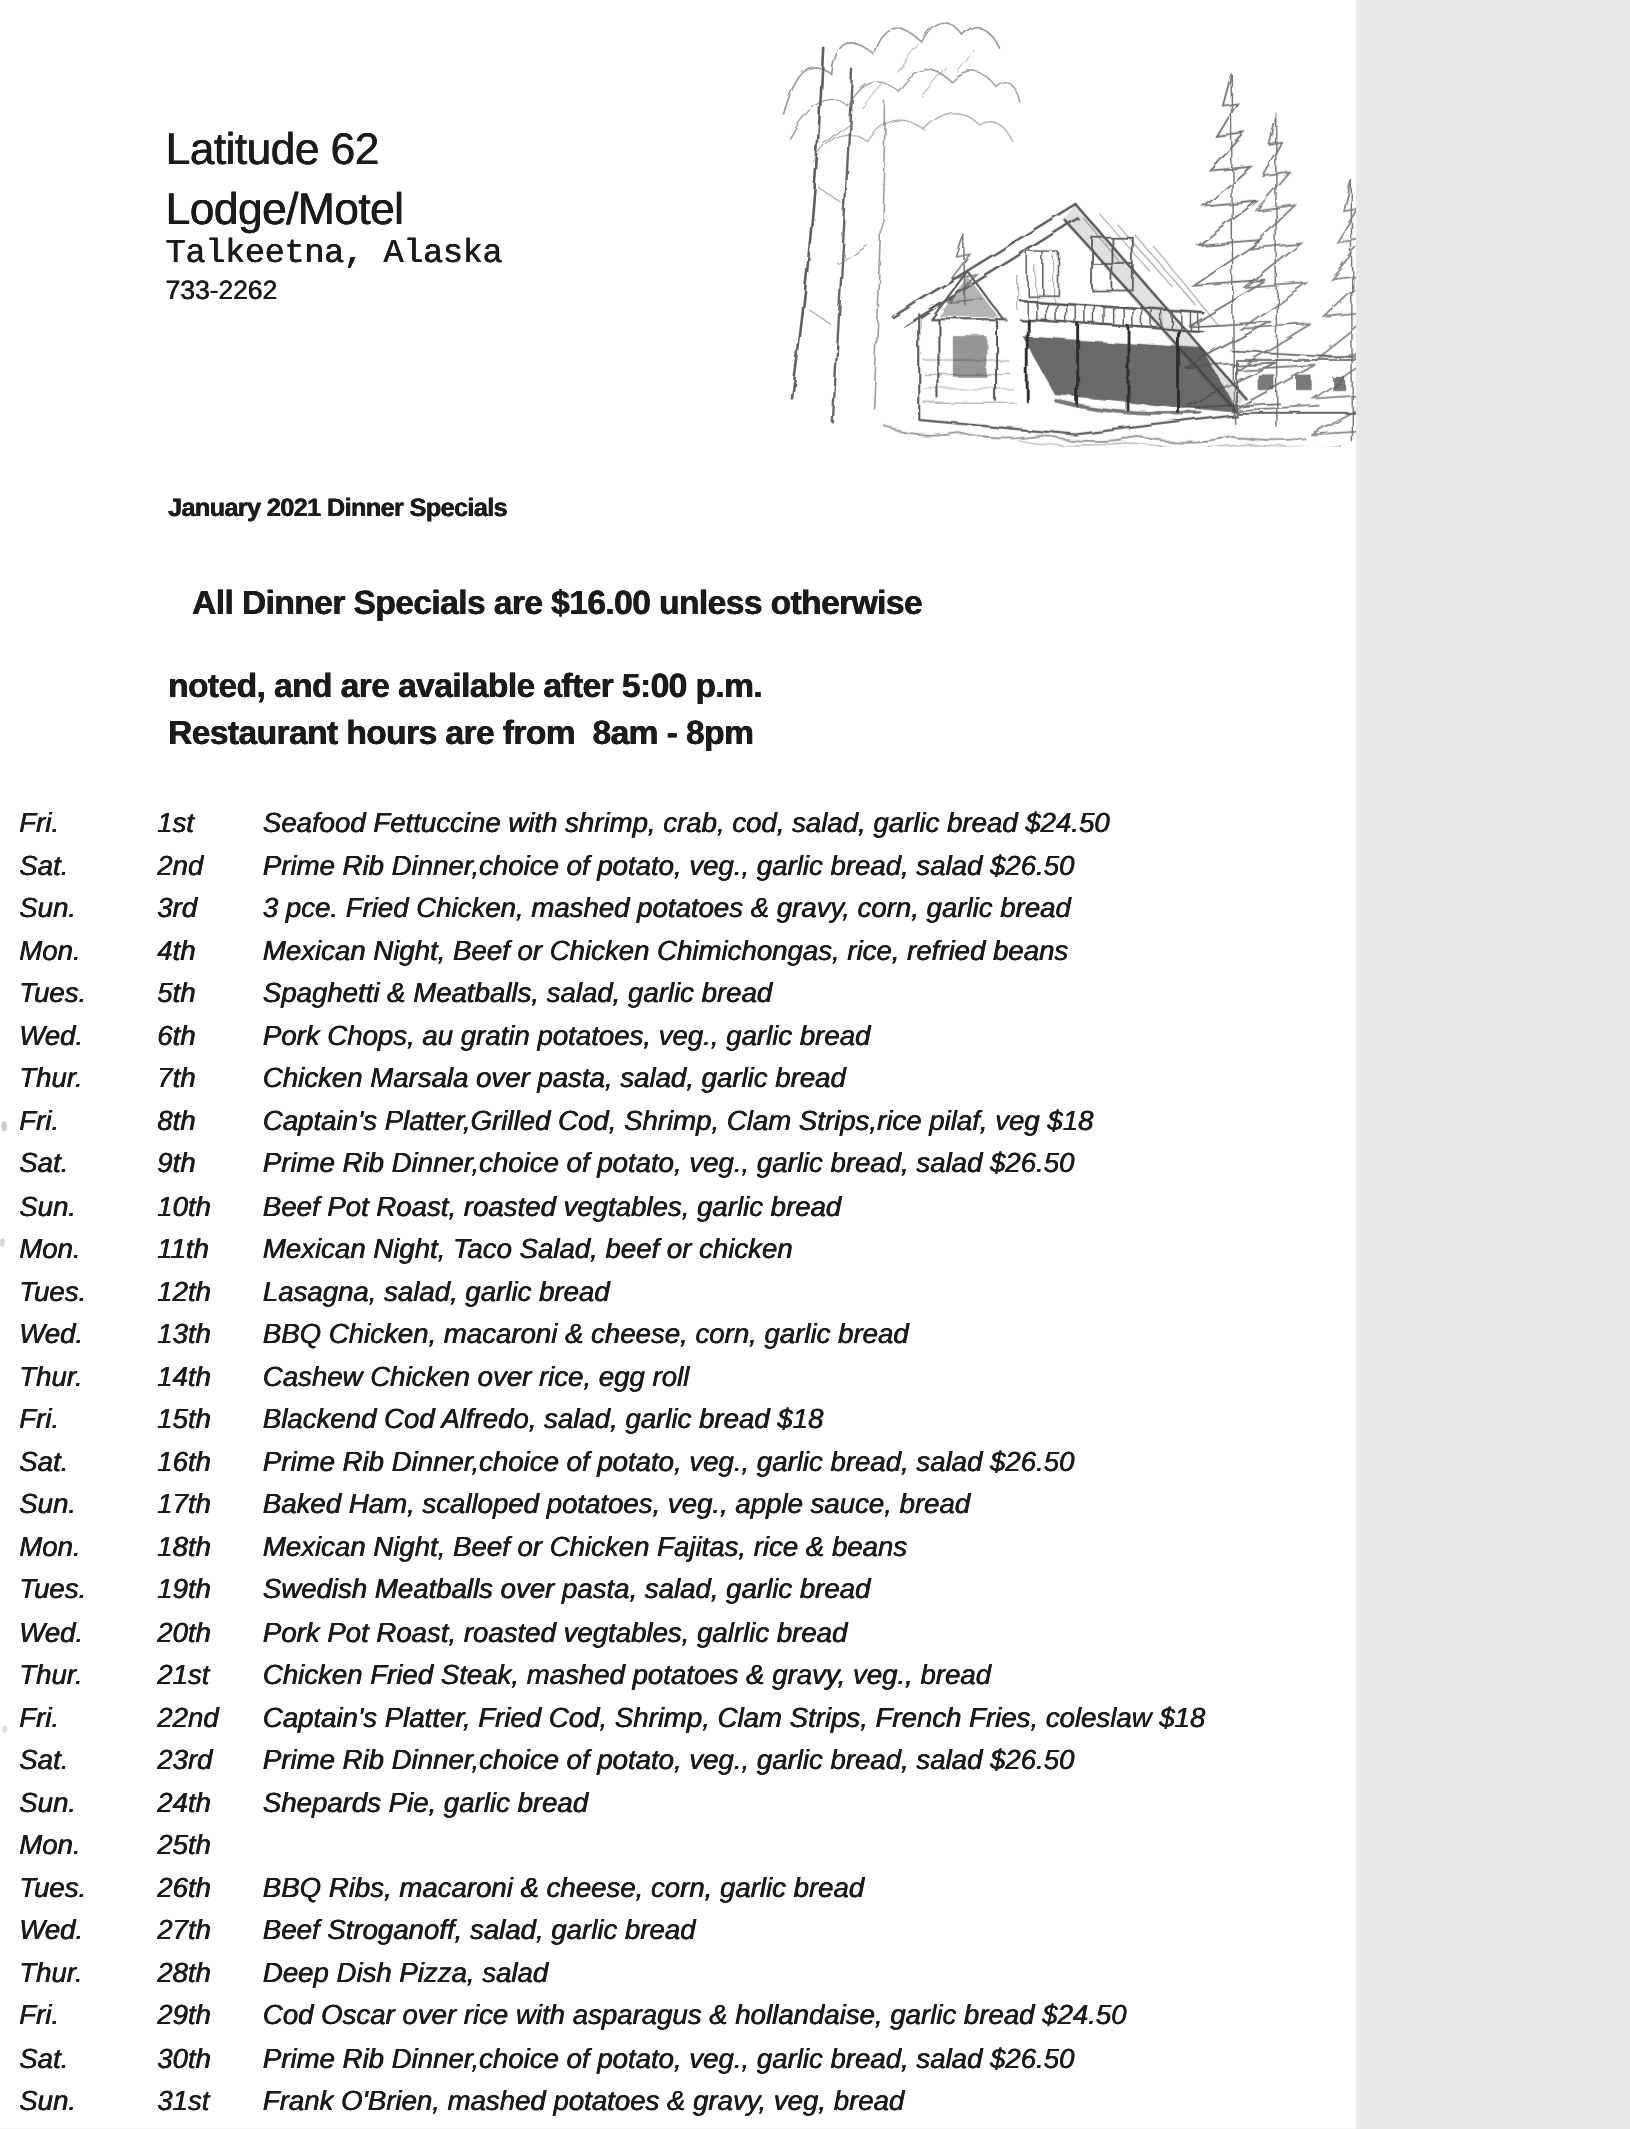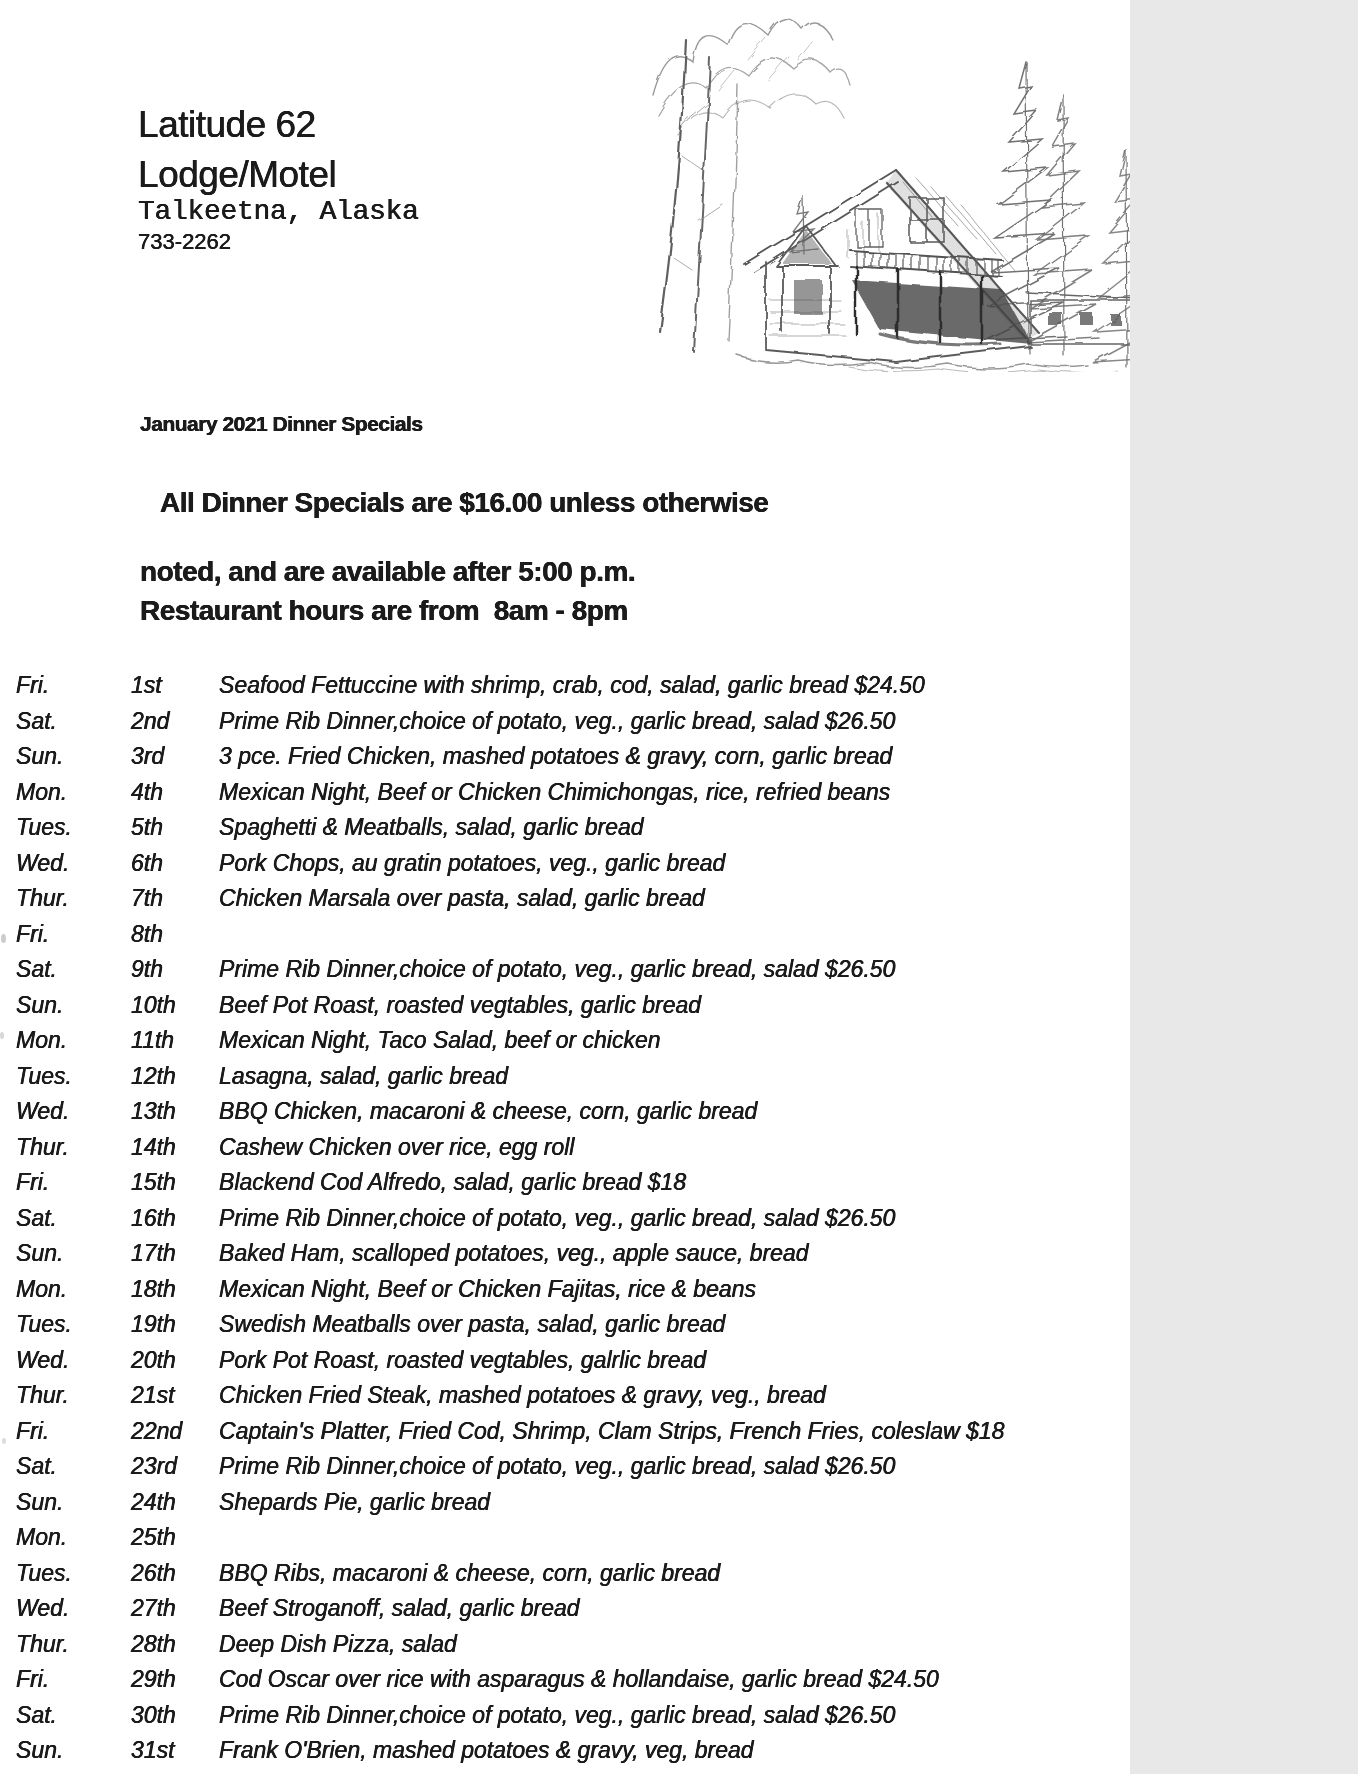--- a/index.html
+++ b/index.html
@@ -140,20 +140,21 @@
         <span class="col-desc">Pork Chops, au gratin potatoes, veg., garlic bread</span>
       </div>
       <div class="m-row">
         <span class="col-day">Thur.</span>
         <span class="col-date">7th</span>
         <span class="col-desc">Chicken Marsala over pasta, salad, garlic bread</span>
       </div>
       <div class="m-row">
         <span class="col-day">Fri.</span>
         <span class="col-date">8th</span>
+        <span class="col-desc">Captain's Platter,Grilled Cod, Shrimp, Clam Strips,rice pilaf, veg $18</span>
       </div>
       <div class="m-row">
         <span class="col-day">Sat.</span>
         <span class="col-date">9th</span>
         <span class="col-desc">Prime Rib Dinner,choice of potato, veg., garlic bread, salad $26.50</span>
       </div>
       <div class="m-row">
         <span class="col-day">Sun.</span>
         <span class="col-date">10th</span>
         <span class="col-desc">Beef Pot Roast, roasted vegtables, garlic bread</span>

